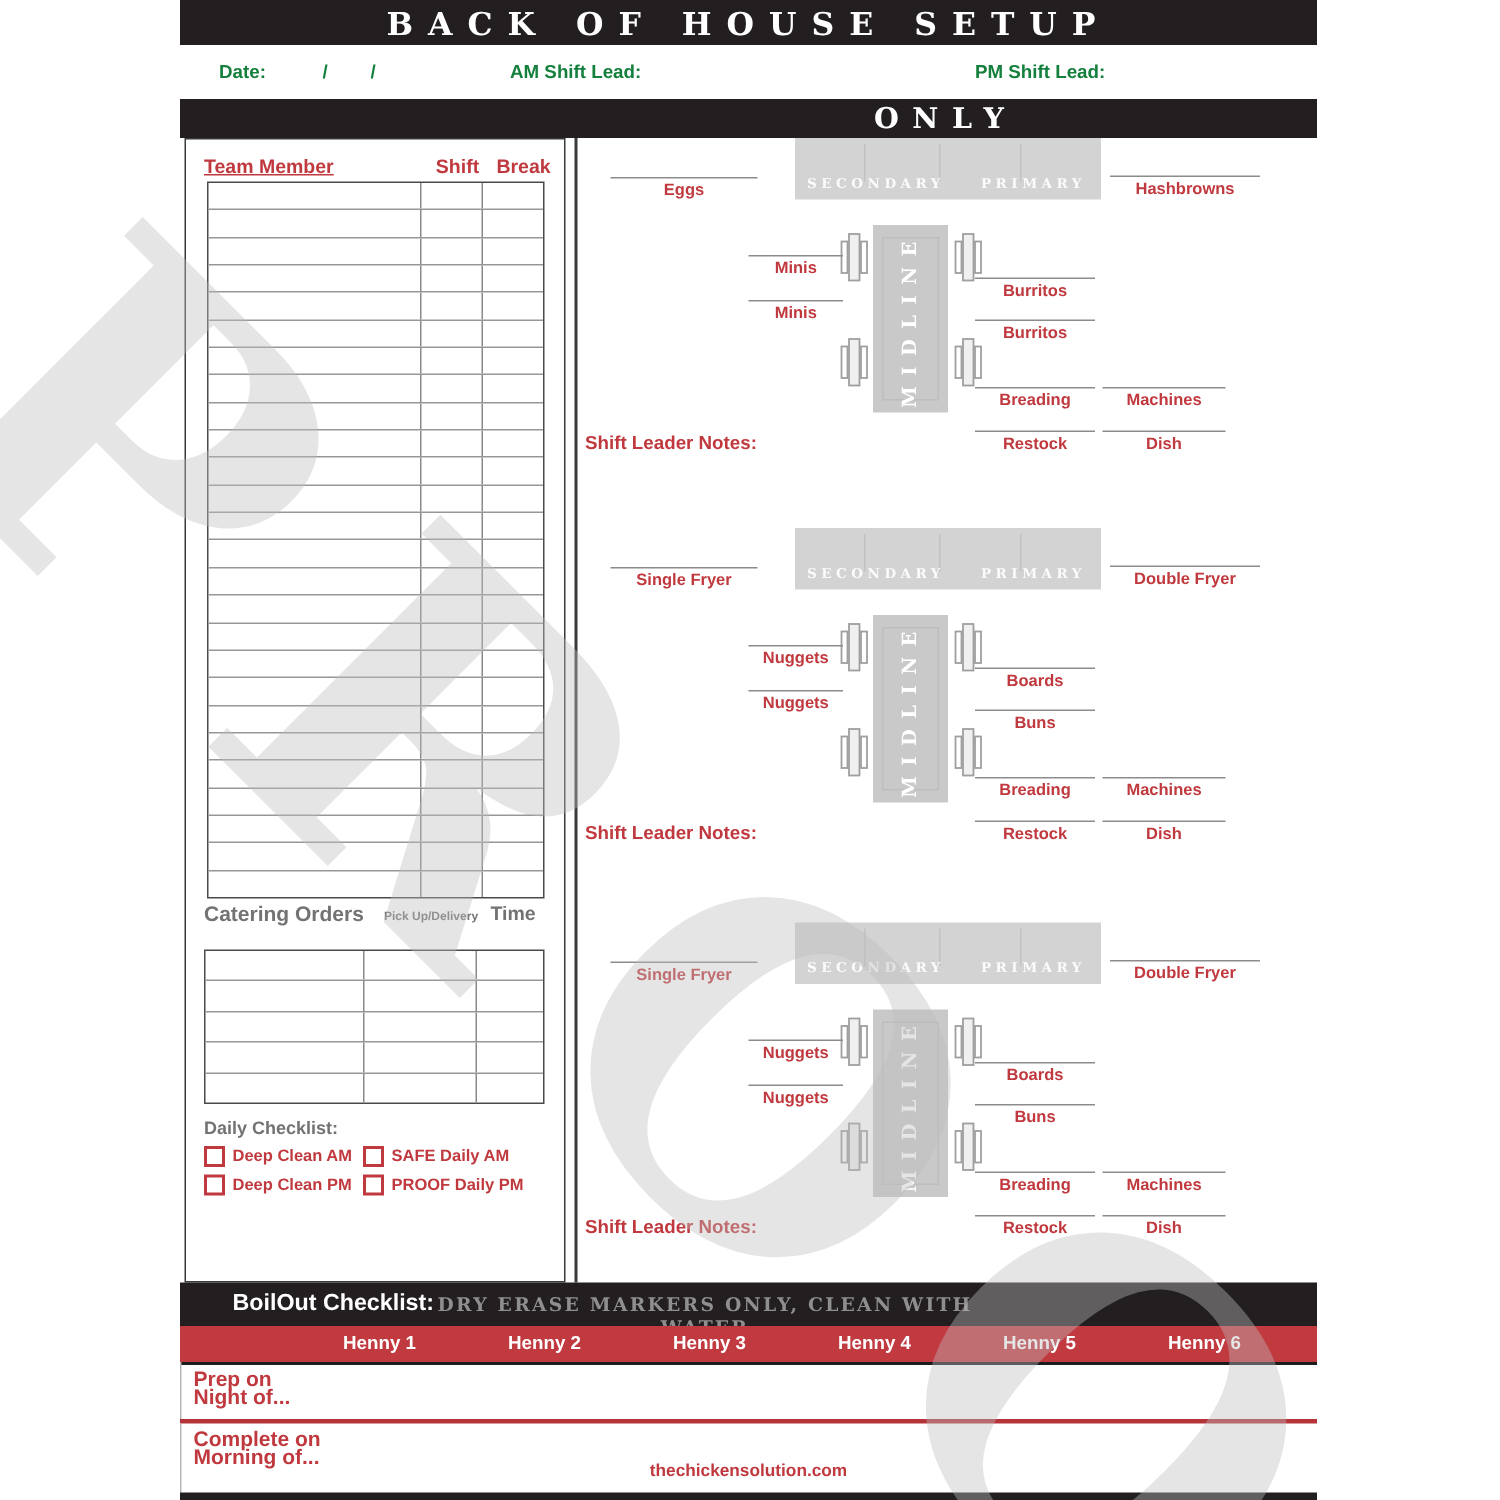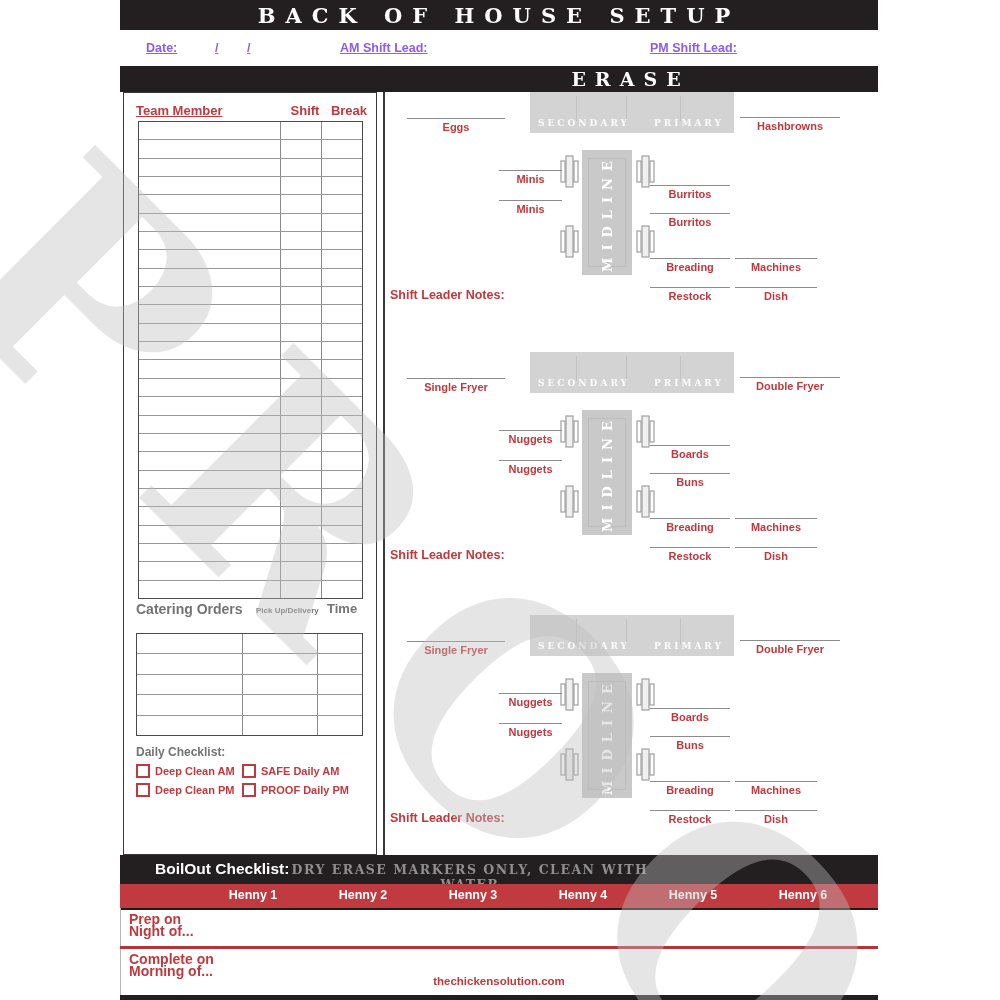--- a/index.html
+++ b/index.html
@@ -6,21 +6,21 @@
   body{width:1000px;height:1000px;background:#ffffff;overflow:hidden;position:relative;
        font-family:"Liberation Sans",sans-serif;}
   .sheet{position:absolute;left:120px;top:0;width:758px;height:1000px;}
 
   
   .titlebar{position:absolute;left:0;top:0;width:758px;height:30px;background:#231f20;
             display:flex;align-items:center;justify-content:center;}
   .titlebar span{color:#fff;font-family:"DejaVu Serif",serif;font-weight:bold;
                  font-size:21px;letter-spacing:10px;white-space:nowrap;}
   .inforow{position:absolute;left:0;top:30px;width:758px;height:36px;background:#fff;}
-  .redlbl{color:#8b5cf6;font-weight:bold;text-decoration:underline;}
+  .redlbl{color:#15803d;font-weight:bold;}
   .inforow .redlbl{position:absolute;top:11px;font-size:12.5px;}
 
   .bfast-banner{position:absolute;left:0;top:66px;width:758px;height:26px;background:#231f20;}
   .banner-text{position:absolute;top:0;height:100%;display:flex;align-items:center;justify-content:center;
                color:#fff;font-family:"DejaVu Serif",serif;font-weight:bold;font-size:19px;letter-spacing:9px;}
 
   
   .leftbox{position:absolute;left:3px;top:92px;width:254px;height:763px;background:#fff;
            border:1.5px solid #3a3a3a;box-sizing:border-box;}
   .tm-head{position:absolute;top:10px;font-size:13px;font-weight:bold;color:#c0393e;}
@@ -94,21 +94,21 @@
 
   <div class="inforow">
     <span class="redlbl" style="left:26px;">Date:</span>
     <span class="redlbl" style="left:95px;">/</span>
     <span class="redlbl" style="left:127px;">/</span>
     <span class="redlbl" style="left:220px;">AM Shift Lead:</span>
     <span class="redlbl" style="left:530px;">PM Shift Lead:</span>
   </div>
 
   <div class="bfast-banner">
-    <div class="banner-text" style="left:263px;width:495px;">ERASE</div>
+    <div class="banner-text" style="left:263px;width:495px;">ONLY</div>
   </div>
 
   <div class="leftbox">
     <span class="tm-head" style="left:12px;text-decoration:underline;">Team Member</span>
     <span class="tm-head" style="left:160px;width:42px;text-align:center;">Shift</span>
     <span class="tm-head" style="left:202px;width:46px;text-align:center;">Break</span>
 
     <div class="grid-table" style="left:14px;top:28px;width:225px;height:478px;">
         <div class="grid-row">
           <div class="grid-cell" style="flex: 0 0 142px;"></div>

